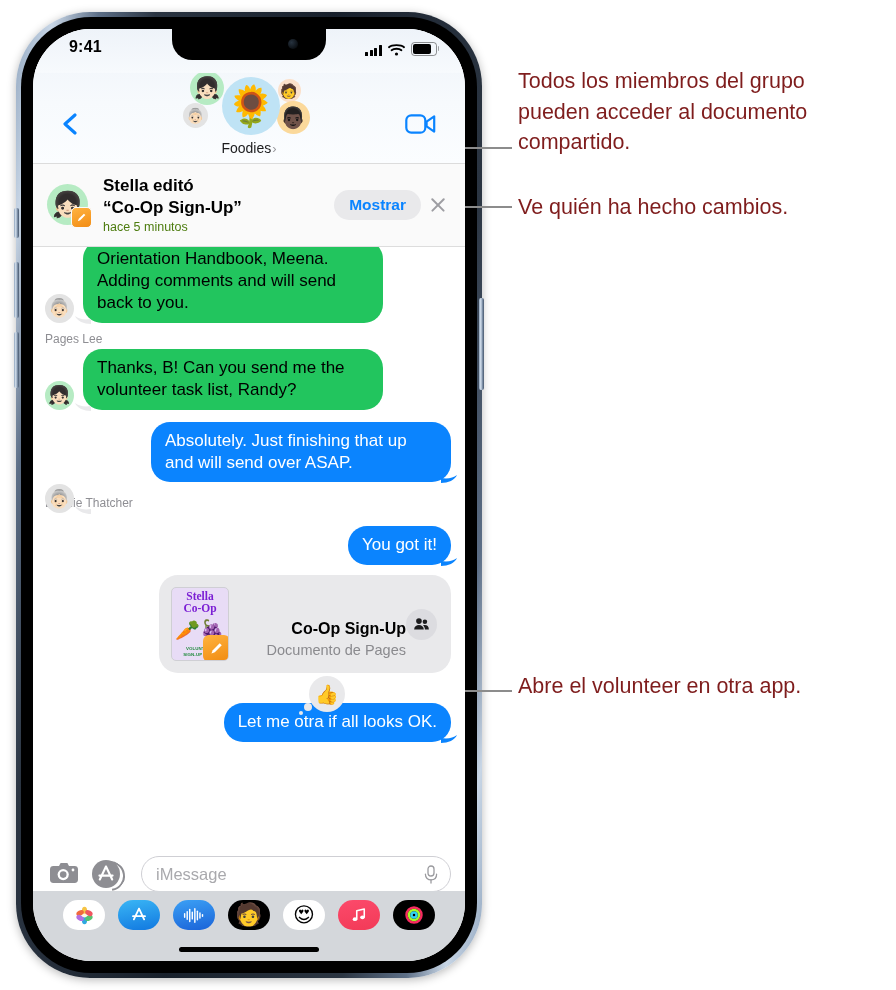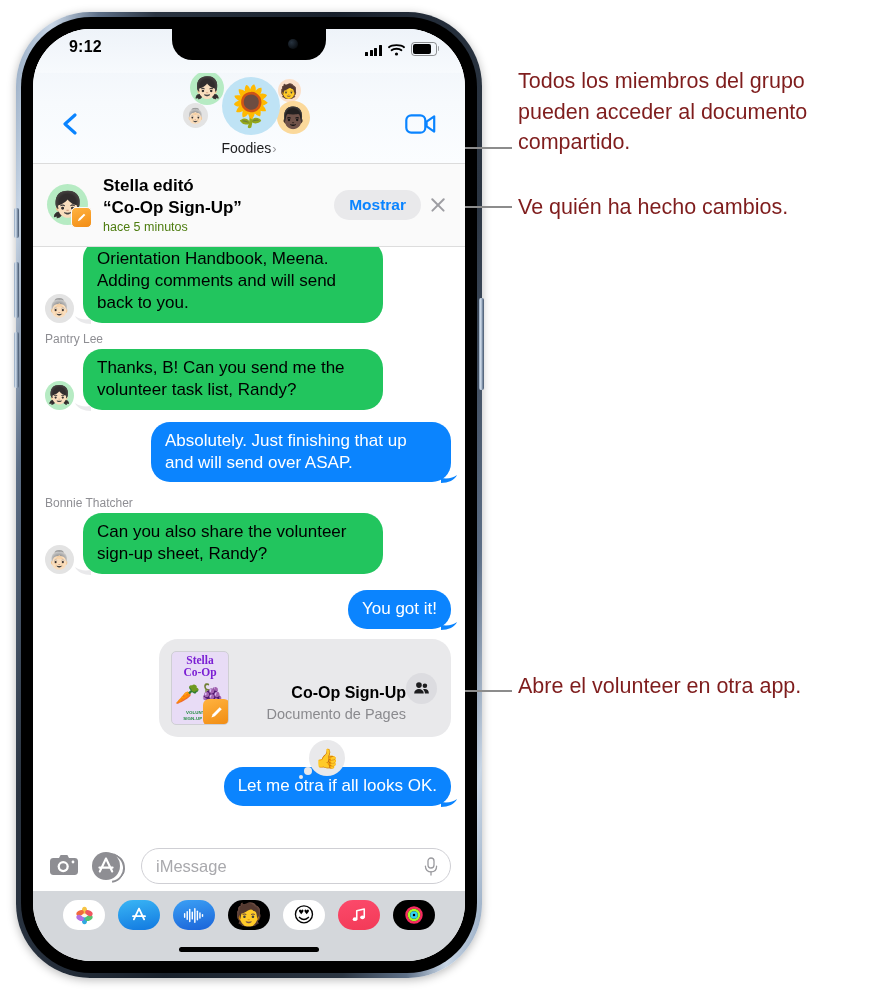--- a/index.html
+++ b/index.html
@@ -215,21 +215,21 @@
   }
   .tapback::after{
     content:"";position:absolute;left:-5px;bottom:1px;width:8px;height:8px;border-radius:50%;background:#e9e9eb;
   }
   .tapback::before{
     content:"";position:absolute;left:-10px;bottom:-3px;width:4px;height:4px;border-radius:50%;background:#e9e9eb;
   }
 
   
   .inputbar{
-    position:absolute;left:0;bottom:70px;width:100%;height:50px;
+    position:absolute;left:0;bottom:62px;width:100%;height:50px;
     background:#fff;z-index:20;display:flex;align-items:center;
   }
   .camera-btn{margin-left:16px;width:30px;height:30px;flex:0 0 30px;cursor:pointer;}
   .appstore-btn{margin-left:12px;width:30px;height:30px;flex:0 0 30px;position:relative;cursor:pointer;}
   .appstore-btn::after{
     content:"";position:absolute;right:-4px;top:2px;width:26px;height:26px;border-radius:50%;
     border:2.2px solid #8e8e93;border-left-color:transparent;border-bottom-color:transparent;
     transform:rotate(36deg);
   }
   .imsg-field{
@@ -343,21 +343,21 @@
       <div class="row in" style="margin-top:62px;">
         <div class="avatar-sm av-gray">
             <span>👵🏻</span>
           </div>
         <div class="bubble gray" style="margin-top:-26px;">Orientation Handbook, Meena. Adding comments and will send back to you.</div>
         <svg class="tail-l" viewBox="0 0 16 18">
             <path d="M16 18 C9 18 2 15 0 10 C4 13 9 14 16 13 Z" fill="#e9e9eb"></path>
           </svg>
       </div>
 
-      <div class="sender">Pantry Lee</div>
+      <div class="sender">Pages Lee</div>
       <div class="row in">
         <div class="avatar-sm av-green">
             <span>👧🏻</span>
           </div>
         <div class="bubble gray">Thanks, B! Can you send me the volunteer task list, Randy?</div>
         <svg class="tail-l" viewBox="0 0 16 18">
             <path d="M16 18 C9 18 2 15 0 10 C4 13 9 14 16 13 Z" fill="#e9e9eb"></path>
           </svg>
       </div>
 
@@ -366,21 +366,20 @@
         <svg class="tail-r" viewBox="0 0 16 18">
             <path d="M0 18 C7 18 14 15 16 10 C12 13 7 14 0 13 Z" fill="#0b84fe"></path>
           </svg>
       </div>
 
       <div class="sender" style="margin-top:14px;">Bonnie Thatcher</div>
       <div class="row in">
         <div class="avatar-sm av-gray">
             <span>👵🏻</span>
           </div>
-        <div class="bubble gray">Can you also share the volunteer sign-up sheet, Randy?</div>
         <svg class="tail-l" viewBox="0 0 16 18">
             <path d="M16 18 C9 18 2 15 0 10 C4 13 9 14 16 13 Z" fill="#e9e9eb"></path>
           </svg>
       </div>
 
       <div class="row out" style="margin-top:16px;">
         <div class="bubble blue">You got it!</div>
         <svg class="tail-r" viewBox="0 0 16 18">
             <path d="M0 18 C7 18 14 15 16 10 C12 13 7 14 0 13 Z" fill="#0b84fe"></path>
           </svg>
@@ -504,21 +503,21 @@
         <svg viewBox="0 0 24 24" style="width:20px;height:20px;">
           <circle cx="12" cy="12" r="9" fill="none" stroke="#f72b60" stroke-width="3"></circle>
           <circle cx="12" cy="12" r="6" fill="none" stroke="#a5f92a" stroke-width="3"></circle>
           <circle cx="12" cy="12" r="3" fill="none" stroke="#32d4f0" stroke-width="3"></circle>
         </svg>
       </div>
       <div class="home-indicator"></div>
     </div>
 
     <div class="statusbar">
-      <div class="status-time">9:12</div>
+      <div class="status-time">9:41</div>
       <div class="status-right">
         <div class="bars">
             <i></i>
             <i></i>
             <i></i>
             <i></i>
           </div>
         <svg viewBox="0 0 17 13" style="width:17px;height:13px;">
           <path d="M1 4.2 C4 1.4 13 1.4 16 4.2" fill="none" stroke="#000" stroke-width="1.9" stroke-linecap="round"></path>
           <path d="M3.6 7.2 C5.8 5.3 11.2 5.3 13.4 7.2" fill="none" stroke="#000" stroke-width="1.9" stroke-linecap="round"></path>

